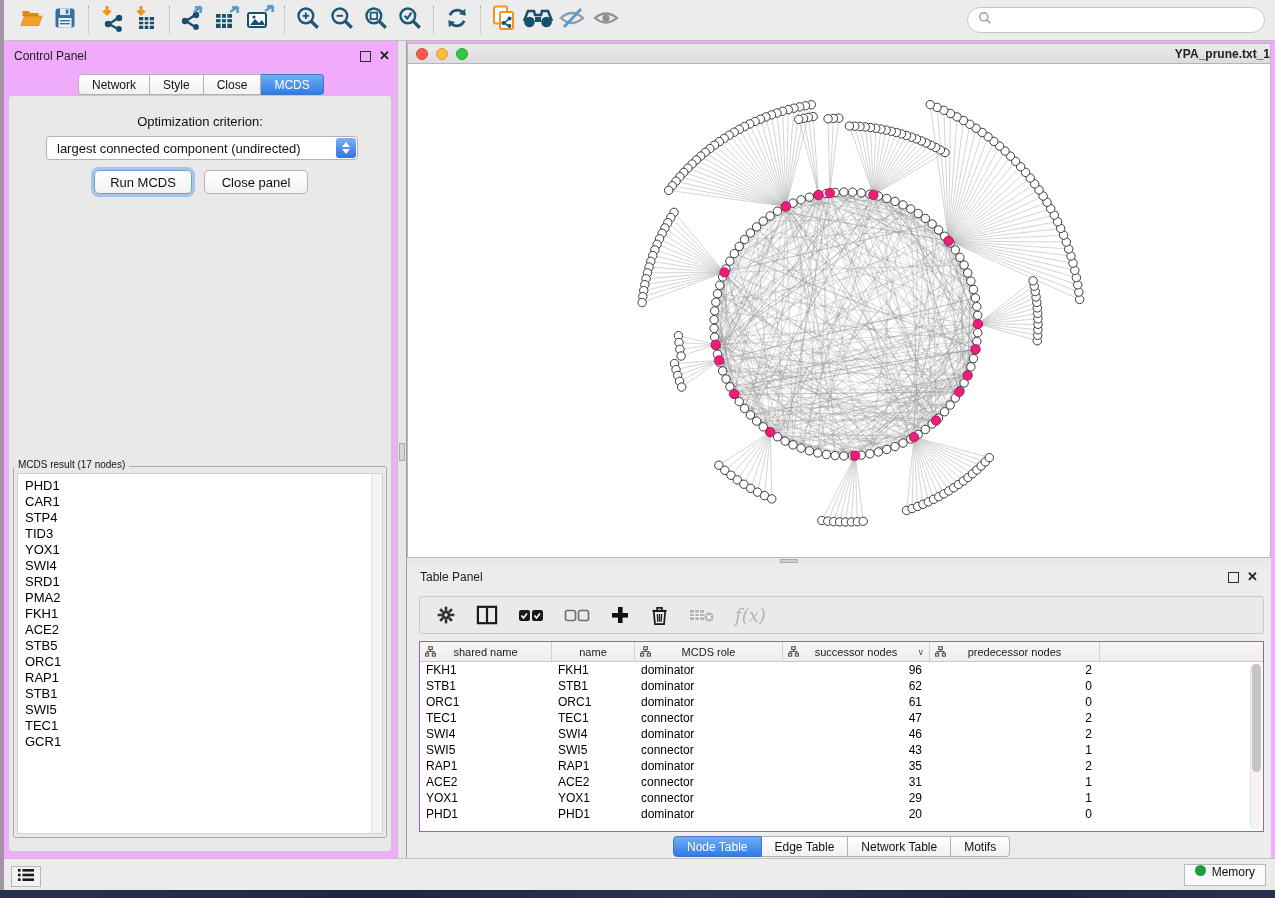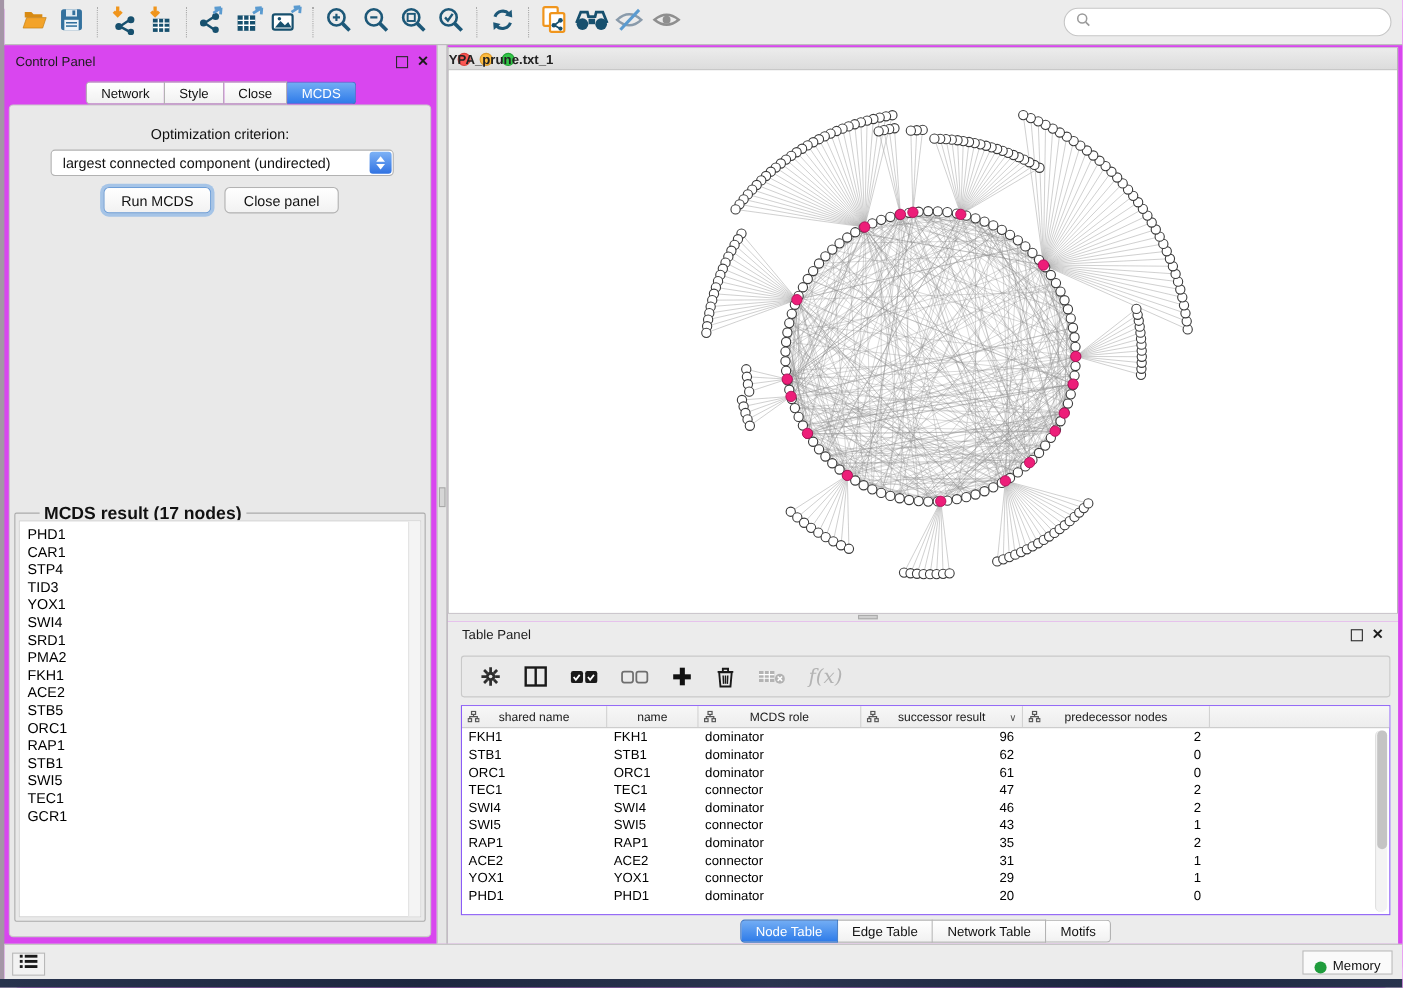--- a/index.html
+++ b/index.html
@@ -1,17 +1,17 @@
 <!DOCTYPE html>
 <html><head>
 <meta charset="utf-8">
 <style>
   * { margin:0; padding:0; box-sizing:border-box; }
   html,body { width:1275px; height:898px; overflow:hidden; font-family:"Liberation Sans", sans-serif; }
-  #app { position:relative; width:1275px; height:898px; background:#d946ef;border-radius:20px; }
+  #app { position:relative; width:1275px; height:898px; background:#f0abfc;border-radius:20px; }
   .abs { position:absolute; }
 
   
   #strip-left { left:0; top:0; width:4px; height:890px; background:#a495a6; }
   #strip-bottom { left:0; top:890px; width:1275px; height:8px;
     background:linear-gradient(90deg,#27334d,#1d2740 30%,#2b3550 55%,#1c2640 80%,#27334d); }
 
   
   #toolbar { left:4px; top:0; width:1271px; height:41px; background:#ececec;
     border-bottom:1px solid #bdbdbd; display:flex; align-items:center; padding:0 10px; }
@@ -48,40 +48,40 @@
   .arr-up { width:0; height:0; border-left:4px solid transparent; border-right:4px solid transparent; border-bottom:5px solid #fff; }
   .arr-dn { width:0; height:0; border-left:4px solid transparent; border-right:4px solid transparent; border-top:5px solid #fff; }
 
   .mac-btn { position:absolute; height:24px; background:linear-gradient(#ffffff,#f2f2f2);
     border:1px solid #b3b3b3; border-radius:5px; font-size:13px; font-family:inherit; color:#111; cursor:pointer; }
   #run-btn { left:85px; top:74px; width:98px; border-color:#6f9fd8; box-shadow:0 0 0 3px rgba(110,165,230,.55); }
   #closep-btn { left:195px; top:74px; width:104px; }
 
   #result-group { position:absolute; left:4px; top:370px; width:374px; height:372px;
     border:1px solid #ababab; border-radius:2px; }
-  #result-legend { position:absolute; left:22px; top:-8px; background:#e9e9e9; padding:0 4px; font-size:16px; color:#111;font-weight:bold; }
+  #result-legend { position:absolute; left:0; top:-8px; background:#e9e9e9; padding:0 4px; font-size:10px; color:#111; }
   #result-list { position:absolute; left:3px; top:6px; right:3px; bottom:3px; background:#fff;
     border:1px solid #d2d2d2; overflow:hidden; padding:4px 0 0 7px; }
   #result-list .row { font-size:13px; line-height:16px; color:#000; cursor:default; }
   #result-scroll { position:absolute; top:7px; right:4px; width:11px; bottom:4px; background:#f4f4f4; border-left:1px solid #e3e3e3; }
 
   
   #v-split { left:397px; top:41px; width:10px; height:817px; background:#e6e6e6;
     border-left:1px solid #c2c2c2; border-right:1px solid #9e9e9e; cursor:col-resize; }
   #v-split .grip { position:absolute; left:1px; top:402px; width:6px; height:18px; background:#d6d6d6; border:1px solid #a8a8a8; }
   #h-split { left:407px; top:558px; width:864px; height:7px; background:#e9e9e9; cursor:row-resize; }
   #h-split .grip { position:absolute; left:373px; top:1px; width:18px; height:4px; background:#cfcfcf; border:1px solid #ababab; }
 
   
   #network-view { left:407px; top:43px; width:864px; height:515px; background:#fff; border:1px solid #b8b8b8; }
   #net-titlebar { position:absolute; left:0; top:0; right:0; height:20px;
     background:linear-gradient(#ececec,#dcdcdc); border-bottom:1px solid #b5b5b5;
     display:flex; align-items:center; padding:0 8px; }
   .light { width:12px; height:12px; border-radius:50%; margin-right:8px; cursor:pointer; }
-  #net-title { position:absolute; left:0; right:0; text-align:left; font-size:12px; font-weight:bold; color:#222; }
+  #net-title { position:absolute; left:0; right:0; text-align:right; font-size:12px; font-weight:bold; color:#222; }
   #net-canvas { position:absolute; left:0; top:20px; right:0; bottom:0; background:#fff; }
 
   
   #table-panel { left:407px; top:565px; width:864px; height:293px; background:#ececec; }
   #tp-title { position:absolute; left:13px; top:5px; font-size:12px; color:#1c1c1c; }
   #tp-float { position:absolute; right:32px; top:7px; }
   #tp-close { position:absolute; right:13px; top:6px; }
   #tp-toolbar { position:absolute; left:12px; top:31px; width:845px; height:38px; background:#eaeaea;
     border:1px solid #c9c9c9; border-radius:3px; display:flex; align-items:center; gap:20px; padding-left:16px; }
   .tp-ic { display:flex; align-items:center; justify-content:center; cursor:pointer; }
@@ -99,21 +99,21 @@
   #tbl-scroll { position:absolute; right:2px; top:22px; width:11px; height:165px; background:#f3f3f3; border-left:1px solid #e0e0e0; border-radius:5px; }
   #tbl-thumb { position:absolute; left:1px; top:0; width:9px; height:108px; background:#c4c4c4; border-radius:5px; }
 
   #tp-tabs { position:absolute; left:250px; top:271px;padding-left:16px; }
 
   
   #status-bar { left:4px; top:858px; width:1271px; height:32px; background:#ececec; border-top:1px solid #c3c3c3; }
   #sb-list { position:absolute; left:7px; top:7px; width:30px; height:21px; background:#f2f2f2;
     border:1px solid #b8b8b8; display:flex; align-items:center; justify-content:center; cursor:pointer; }
   #memory-btn { position:absolute; right:9px; top:5px; height:22px; background:#fafafa; border:1px solid #b8b8b8;
-    display:flex; align-items:flex-end; gap:6px; padding:0 10px; font-size:12px; color:#111; cursor:pointer; }
+    display:flex; align-items:flex-start; gap:6px; padding:0 10px; font-size:12px; color:#111; cursor:pointer; }
   #mem-dot { width:11px; height:11px; border-radius:50%; background:#1f9c3c; }
 </style>
 </head>
 <body>
 
 <div id="app">
   <div class="abs" id="strip-left"></div>
   <div class="abs" id="strip-bottom"></div>
 
   <div class="abs" id="toolbar">
@@ -1318,21 +1318,21 @@
           </div>
           <div class="hcell" style="width: 147px;">
             <span class="shared-ic"><svg width="11" height="11" viewBox="0 0 12 12">
                 <g fill="none" stroke="#555" stroke-width="1.2">
                   <rect x="4" y="0.8" width="4" height="3"></rect>
                   <rect x="0.6" y="8" width="3.4" height="3"></rect>
                   <rect x="8" y="8" width="3.4" height="3"></rect>
                   <path d="M6 4v2M2.3 8V6h7.4v2"></path>
                 </g>
               </svg></span>
-            <span>successor result</span>
+            <span>successor nodes</span>
             <span class="chev">∨</span>
           </div>
           <div class="hcell" style="width: 170px;">
             <span class="shared-ic"><svg width="11" height="11" viewBox="0 0 12 12">
                 <g fill="none" stroke="#555" stroke-width="1.2">
                   <rect x="4" y="0.8" width="4" height="3"></rect>
                   <rect x="0.6" y="8" width="3.4" height="3"></rect>
                   <rect x="8" y="8" width="3.4" height="3"></rect>
                   <path d="M6 4v2M2.3 8V6h7.4v2"></path>
                 </g>

